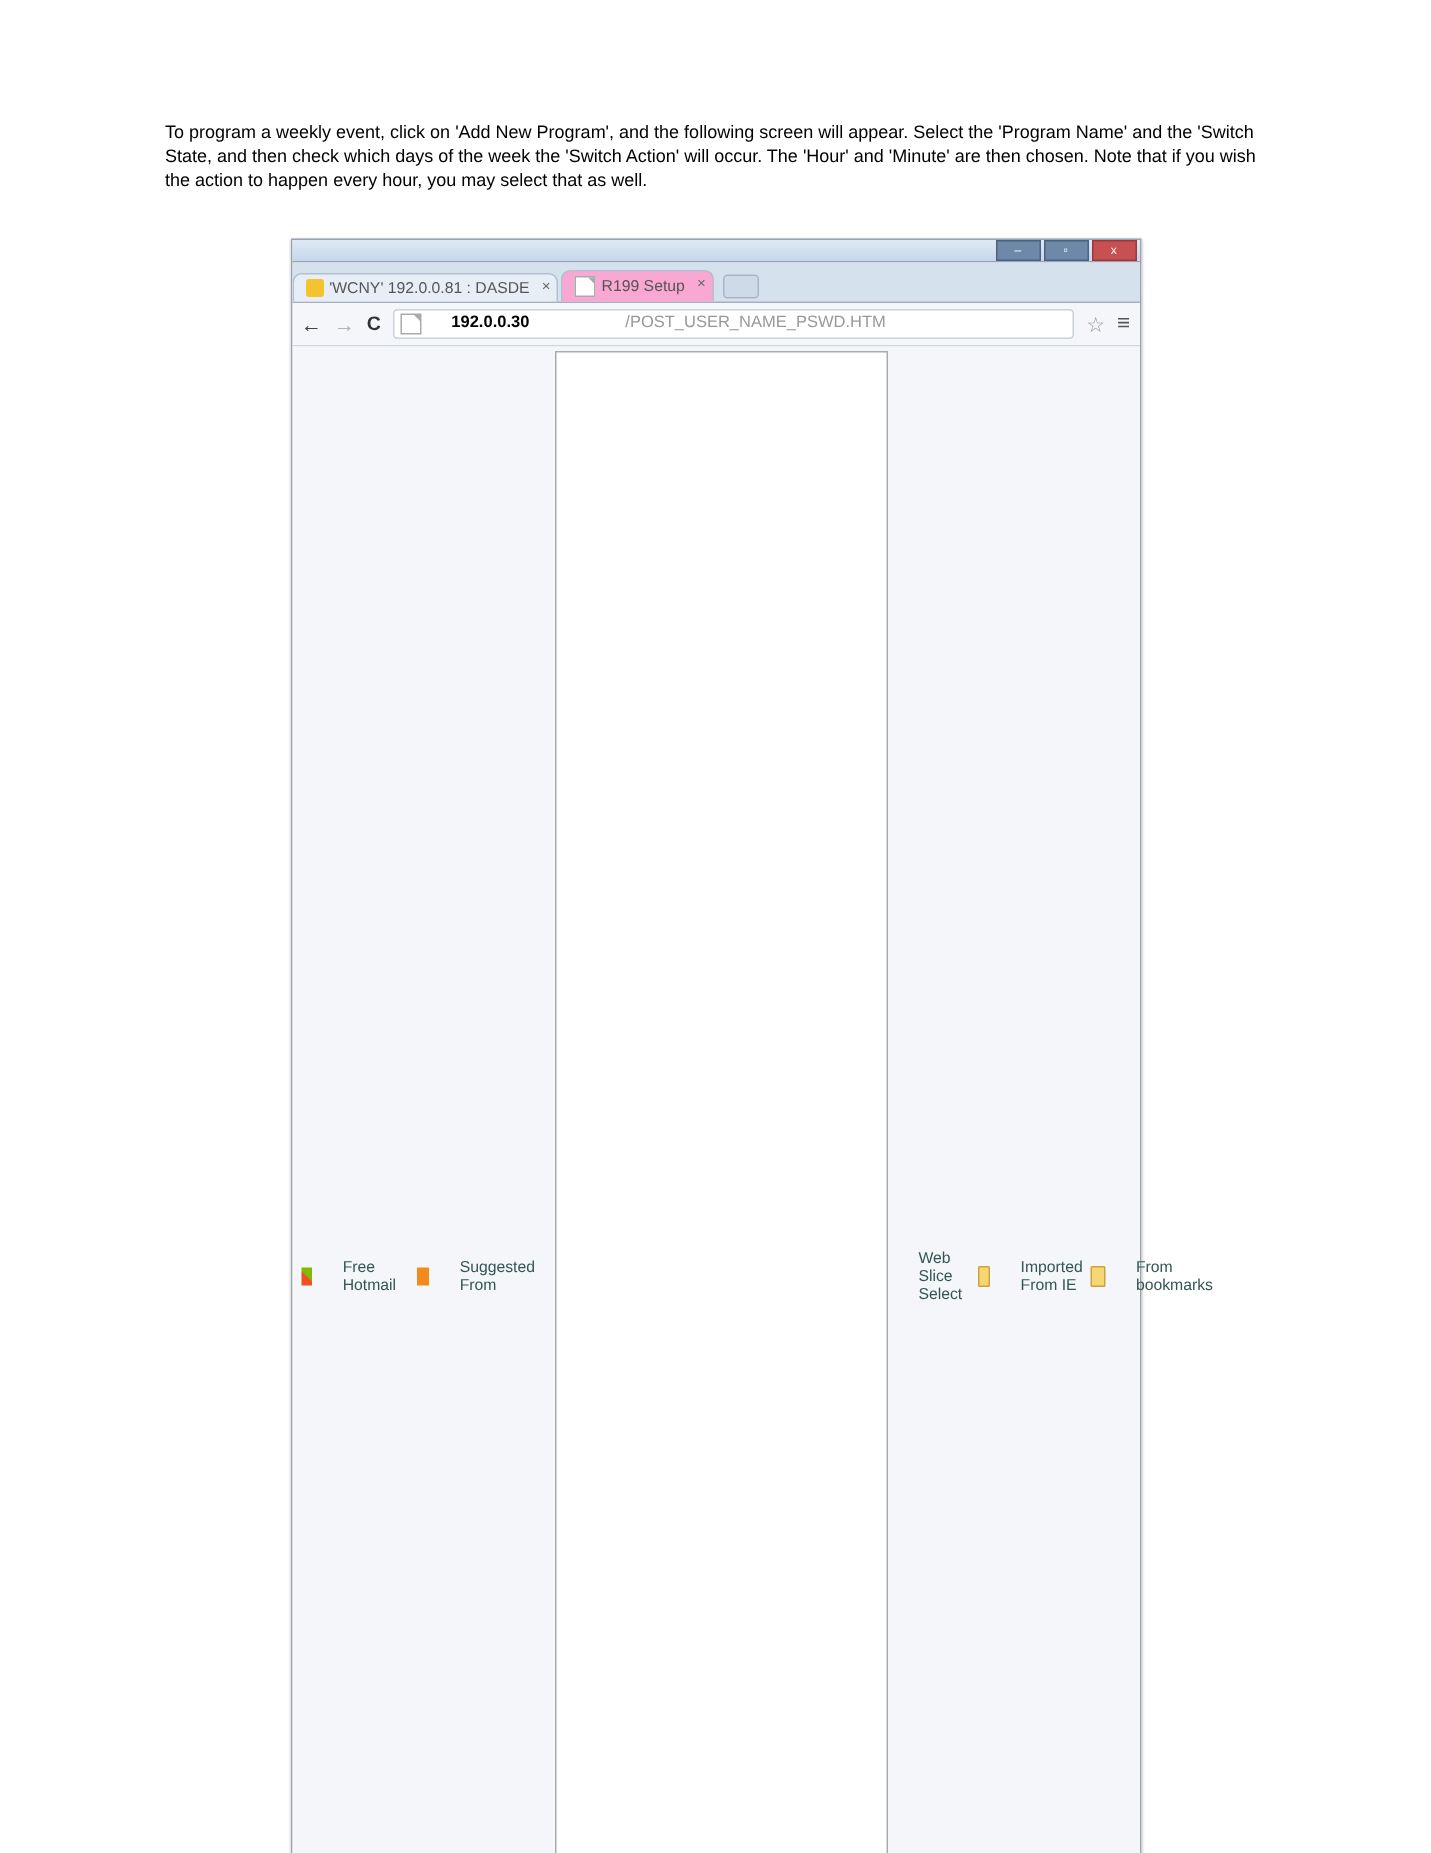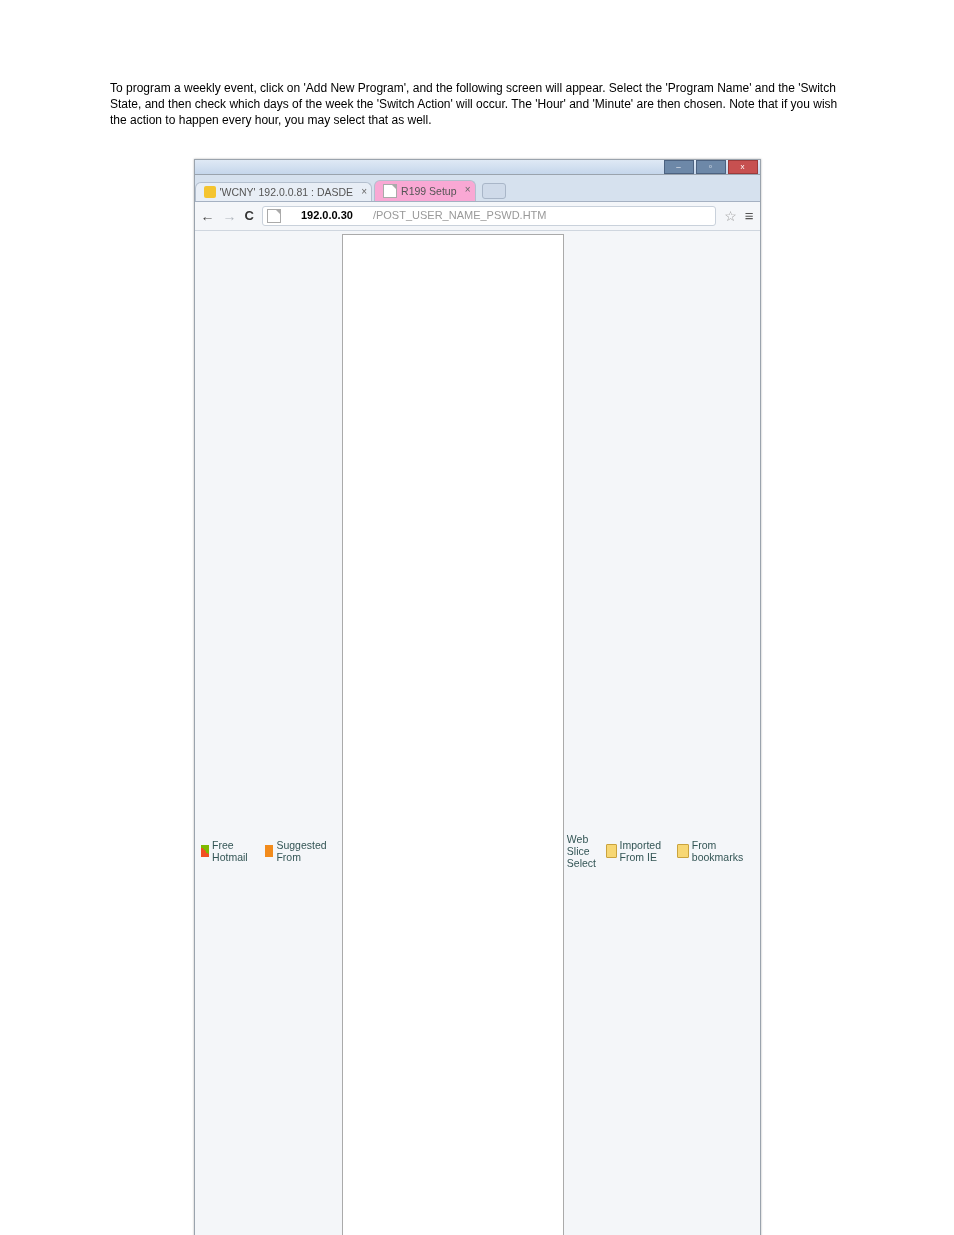--- a/index.html
+++ b/index.html
@@ -144,36 +144,36 @@
     flex:1;
     display:flex;
     align-items:flex-start;
     gap:20px;
     border:1px solid #c9d1db;
     background:#fff;
     padding:2px 4px;
     border-radius:3px;
   }
   .addrhost { font-weight:bold; color:#000;}
-  .addrpath { color:#999;}
+  .addrpath { color:#999;margin-left:44px;}
   .star { font-size:14px; color:#999;}
   .menuicon { font-size:15px; color:#555;}
 
   .bmbar {
     display:flex;
     align-items:center;
     justify-content:space-between;
     padding: 3px 6px;
     background:#f4f6f9;
     border-bottom:1px solid #cfd6df;
     font-size:10.5px;
     color:#355;
   }
   .bmleft { display:flex; gap:10px; align-items:center;}
-  .bmitem { display:flex; align-items:center; gap:3px;}
+  .bmitem { display:flex; align-items:center; gap:20px;}
   .bmicon { width:12px;height:12px;display:inline-block;}
   .bmicon.win { background:linear-gradient(45deg,#f25022 50%,#7fba00 50%); }
   .bmicon.orange { background:#f28b1c;}
   .bmicon.folder { background:#f7d774; border:1px solid #caa33d; border-radius:1px;}
   .bmicon.page { background:#fff; border:1px solid #aaa;}
 </style>
 </head>
 <body>
 
 <div class="page">

